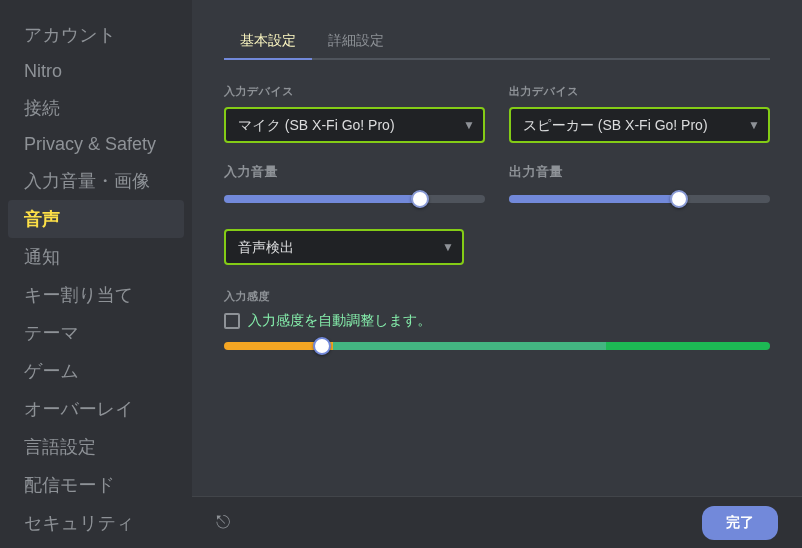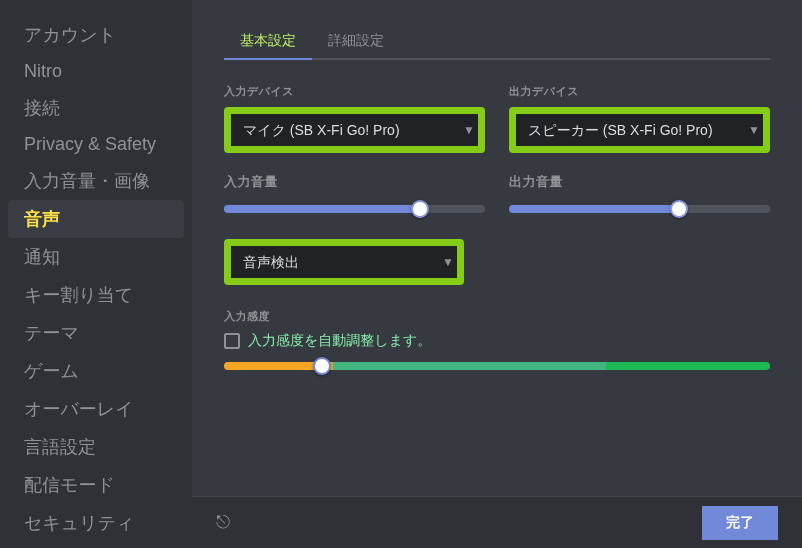--- a/index.html
+++ b/index.html
@@ -67,21 +67,21 @@
     }
     .tab {
       padding: 8px 16px;
       font-size: 14px;
       color: #8e9297;
       cursor: pointer;
       border-bottom: 2px solid transparent;
       margin-bottom: -2px;
     }
     .tab.active {
-      color: #bef264;
+      color: #fef9c3;
       border-bottom: 2px solid #7289da;
     }
 
     
     .form-row {
       display: flex;
       gap: 24px;
       margin-bottom: 20px;
     }
     .form-group {
@@ -96,21 +96,21 @@
       margin-bottom: 8px;
     }
 
     
     .select-wrapper {
       position: relative;
     }
     .select-box {
       width: 100%;
       background: #202225;
-      border: 7px solid #84cc16;
+      border: 2px solid #84cc16;
       border-radius: 4px;
       color: #dcddde;
       font-size: 14px;
       padding: 8px 36px 8px 12px;
       appearance: none;
       cursor: pointer;
     }
     .select-arrow {
       position: absolute;
       right: 10px;
@@ -196,21 +196,21 @@
     }
     .footer-icon {
       color: #8e9297;
       font-size: 18px;
       cursor: pointer;
     }
     .done-button {
       background: #7289da;
       color: #ffffff;
       border: none;
-      border-radius: 0;
+      border-radius: 12px;
       padding: 8px 24px;
       font-size: 14px;
       font-weight: 600;
       cursor: pointer;
     }
 
     
     .custom-slider-wrapper {
       position: relative;
       height: 20px;

